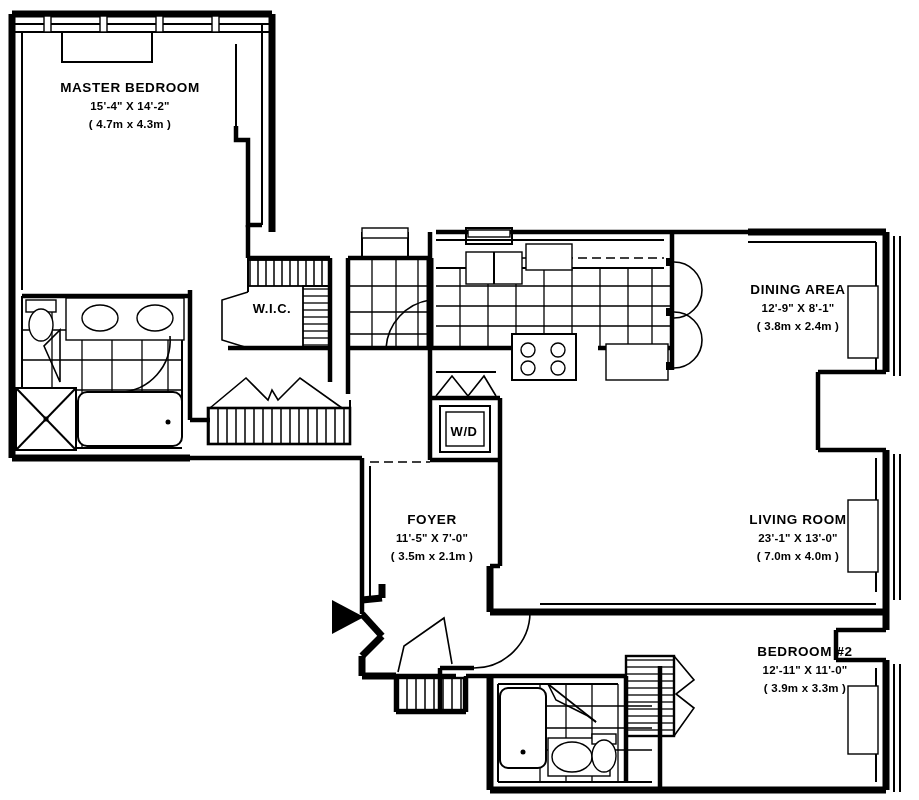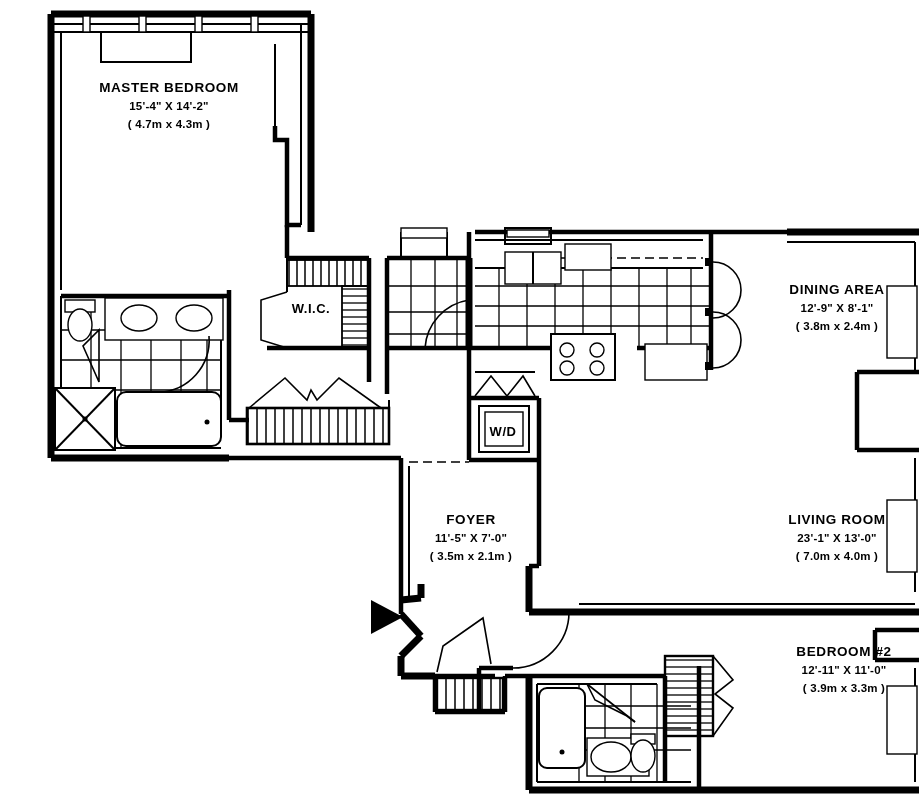--- a/index.html
+++ b/index.html
@@ -1,18 +1,18 @@
 <!DOCTYPE html>
 <html><head>
 <meta charset="utf-8">
 <style>
   html,body{margin:0;padding:0;background:#ffffff;}
   body{width:919px;height:800px;overflow:hidden;
        font-family:"Liberation Sans", sans-serif;}
-  #plan-root{position:relative;width:752px;height:800px;background:#fff;margin-left:39px;}
+  #plan-root{position:relative;width:752px;height:800px;background:#fff;}
   svg#floorplan{display:block;width:919px;height:800px;}
   .wall{fill:none;stroke:#000;}
   .w-thick{stroke-width:7;}
   .w-med{stroke-width:4.5;}
   .w-thin{stroke-width:2;}
   .fill-solid{fill:#000;stroke:none;}
   .tile{fill:none;stroke:#000;stroke-width:1.3;}
   .fixture{fill:#fff;stroke:#000;stroke-width:2;}
   .fixture-thin{fill:#fff;stroke:#000;stroke-width:1.4;}
   .swing{fill:none;stroke:#000;stroke-width:1.6;}

